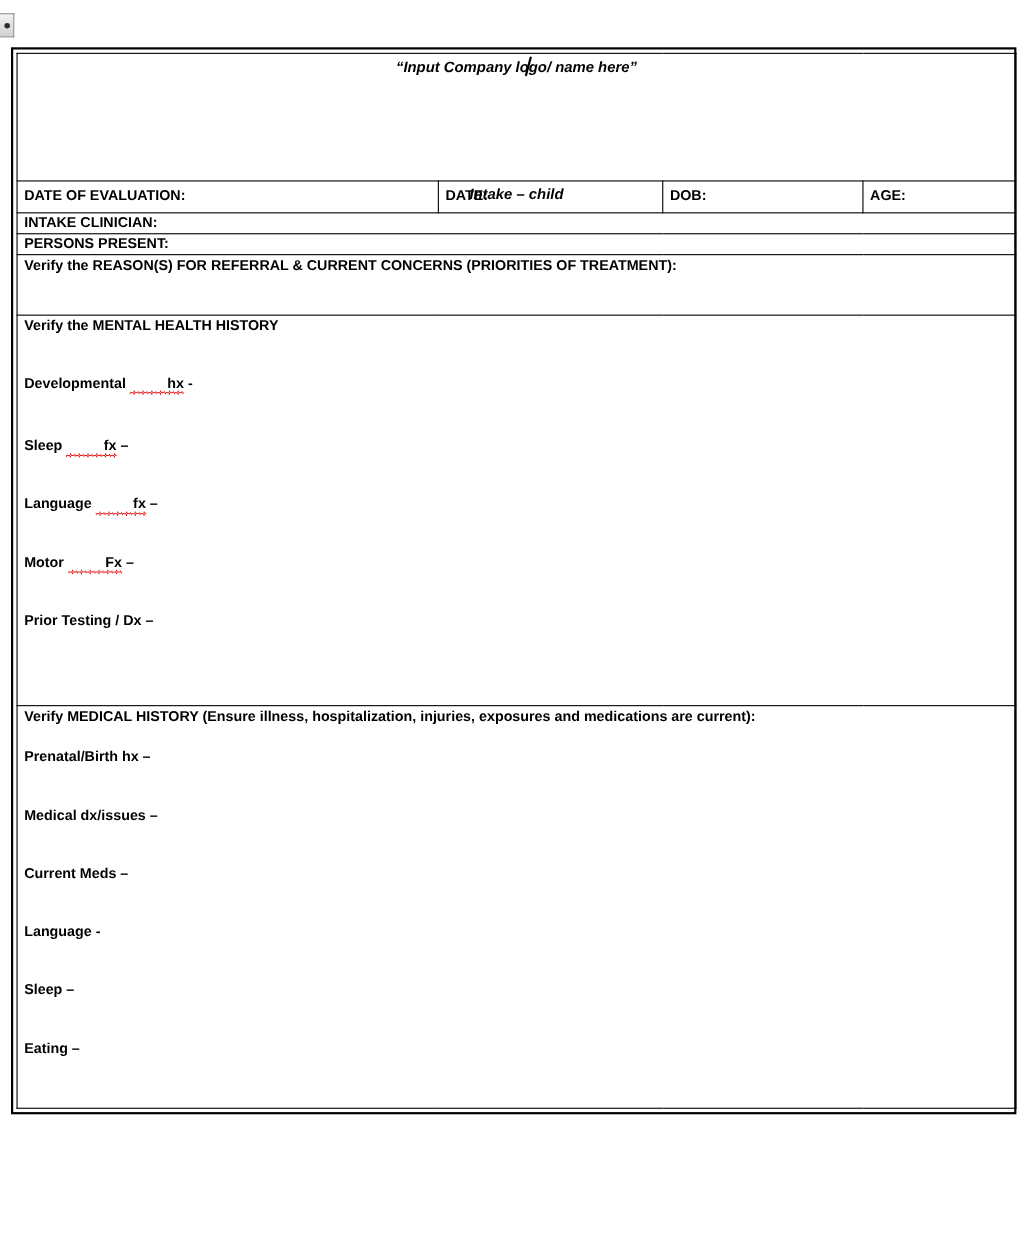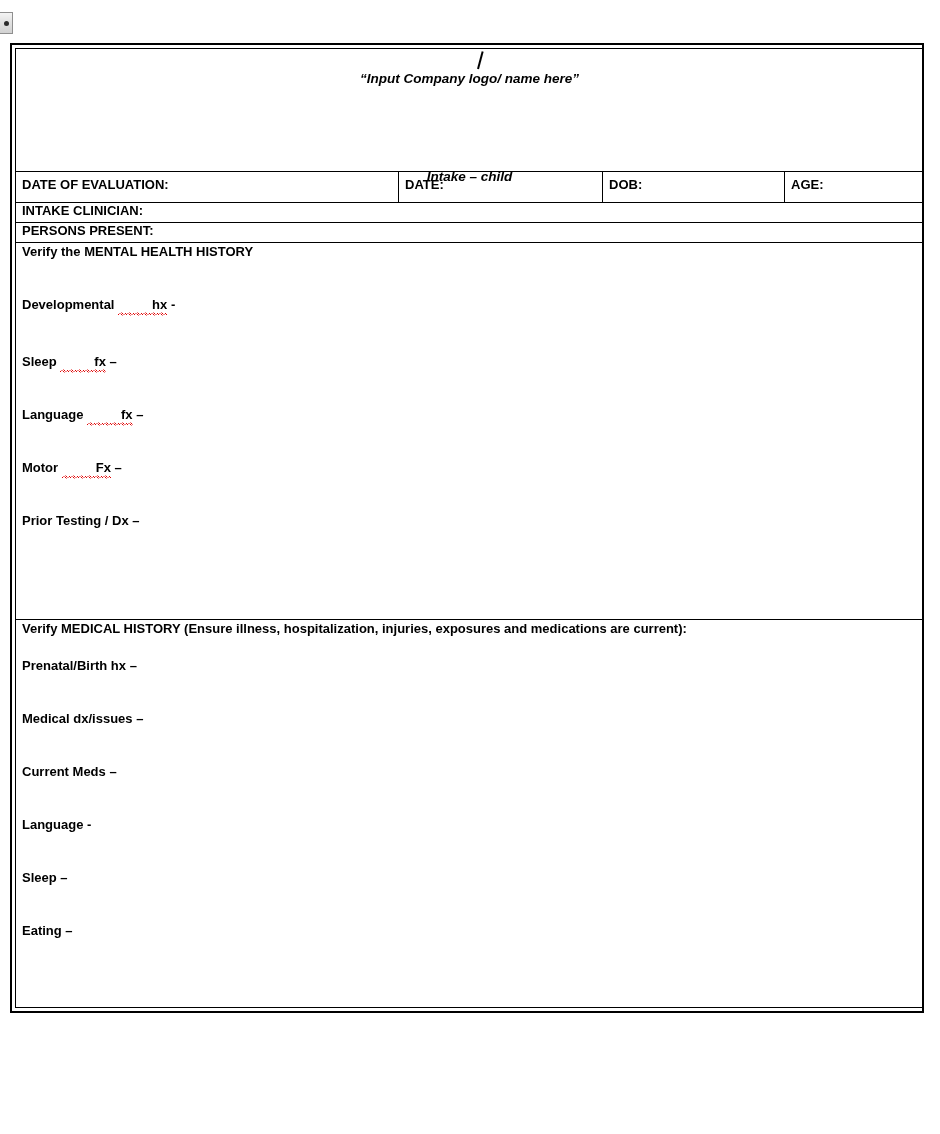--- a/index.html
+++ b/index.html
@@ -76,21 +76,21 @@
     left: 461px;
     top: 2px;
     width: 2px;
     height: 18px;
     background: #000;
     transform: rotate(15deg);
     transform-origin: bottom center;
   }
   .company-line {
     position: absolute;
-    top: 22px;
+    top: 4px;
     left: 0;
     right: 0;
     text-align: center;
     font-style: italic;
     font-weight: bold;
     font-size: 13.5px;
   }
   .intake-line {
     position: absolute;
     top: 76px;
@@ -198,20 +198,25 @@
       </tr>
 
       <tr class="thin-row">
         <td colspan="4">INTAKE CLINICIAN:</td>
       </tr>
 
       <tr class="thin-row">
         <td colspan="4">PERSONS PRESENT:</td>
       </tr>
 
+      <tr>
+        <td colspan="4" class="section-cell" style="height:52px;">
+          <span class="section-title">Verify the REASON(S) FOR REFERRAL &amp;   CURRENT CONCERNS (PRIORITIES OF TREATMENT):</span>
+        </td>
+      </tr>
 
       <tr>
         <td colspan="4" class="section-cell" style="height:338px;">
           <span class="section-title">Verify the MENTAL HEALTH HISTORY</span>
 
           <div class="gap-38"></div>
           <span class="sub-item"><span>Developmental </span><span class="sp">hx</span><span> -</span></span>
 
           <div class="gap-42"></div>
           <span class="sub-item"><span>Sleep </span><span class="sp">fx</span><span> –</span></span>

